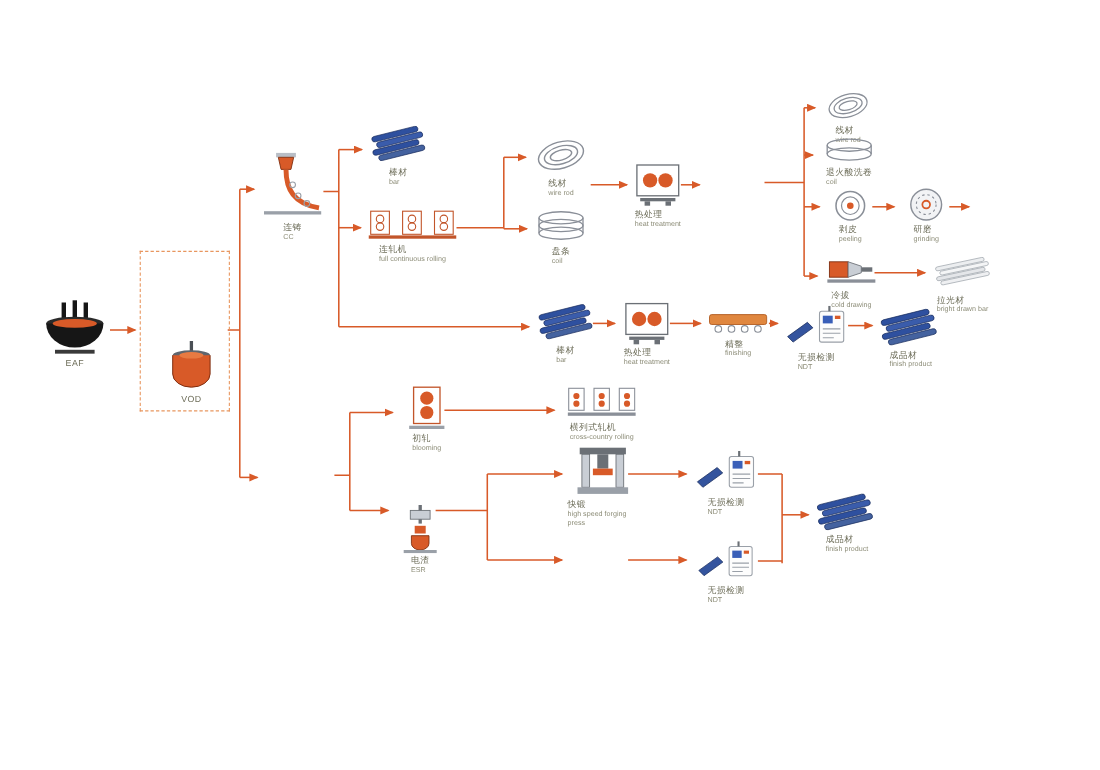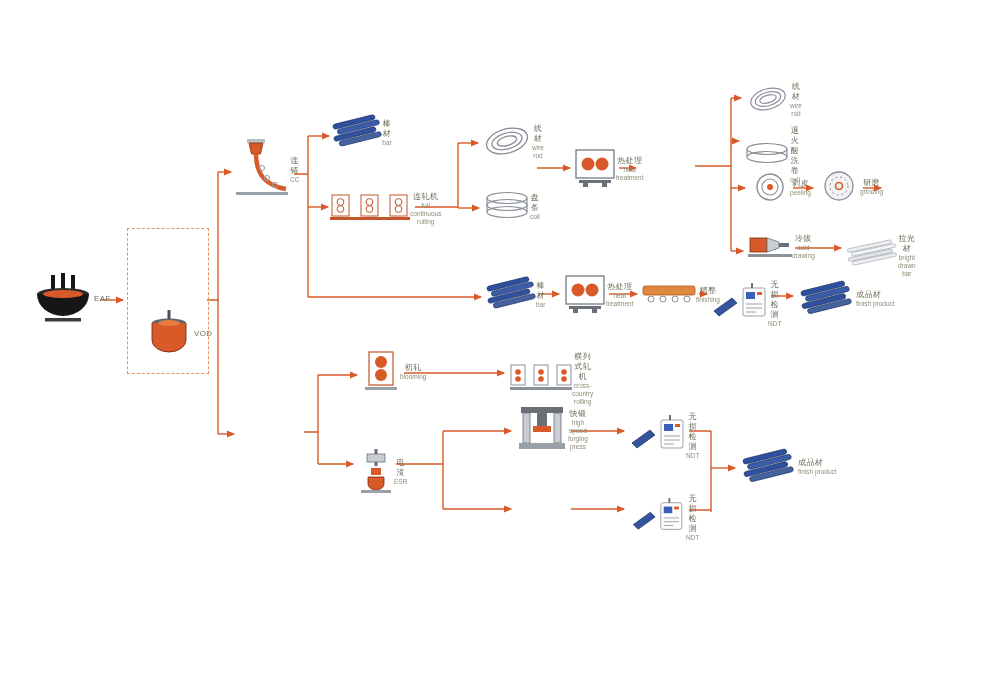--- a/index.html
+++ b/index.html
@@ -1,23 +1,23 @@
 <!DOCTYPE html>
 <html><head>
 <meta charset="utf-8">
 <style>
   html,body{margin:0;padding:0;background:#fff;}
   .stage{position:relative;width:1000px;height:700px;background:#ffffff;overflow:hidden;
          font-family:"Liberation Sans", sans-serif;}
   .arrows{position:absolute;left:0;top:0;z-index:1;}
   .refine-box{position:absolute;left:127px;top:228px;width:80px;height:144px;
               border:1.5px dashed #e8965f;z-index:2;}
-  .node{position:absolute;display:flex;flex-direction:row;align-items:center;
-        text-align:center;z-index:3;}
-  .node.row{flex-direction:row;text-align:left;}
+  .node{position:absolute;display:flex;flex-direction:column;align-items:center;
+        z-index:3;}
+  .node.row{flex-direction:column;text-align:left;}
   .ic{display:block;line-height:0;}
   .cap{margin-top:2px;line-height:1.25;}
   .node.row .cap{margin:0 0 0 4px;}
   .cn{display:block;font-size:8px;color:#6e6e5a;letter-spacing:.4px;}
   .en{display:block;font-size:6.5px;color:#8d8d78;}
 </style>
 </head>
 <body>
 
 <div class="stage">
@@ -432,21 +432,21 @@
           <circle cx="19" cy="25" r="6" fill="#d85a28"></circle>
         <rect x="3" y="37" width="32" height="3" fill="#9aa0a8"></rect>
       </svg>
     </span>
     <span class="cap">
       <span class="cn">初轧</span>
       <span class="en">blooming</span>
     </span>
   </div>
 
-  <div class="node" style="left:358px;top:449px;width:48px">
+  <div class="node" style="left:358px;top:459px;width:48px">
     <span class="ic">
       <svg width="36" height="44" viewBox="0 0 36 44">
         <rect x="16.5" y="0" width="3" height="17" fill="#6b7076"></rect>
         <rect x="9" y="5" width="18" height="8" fill="#c9ced5" stroke="#6b7076" stroke-width="0.8"></rect>
         <rect x="13" y="19" width="10" height="7" fill="#d85a28"></rect>
         <path d="M10,28 h16 v7 a8,6 0 0 1 -16,0 z" fill="#d85a28" stroke="#7e2d0e" stroke-width="0.8"></path>
         <rect x="3" y="41" width="30" height="3" fill="#9aa0a8"></rect>
       </svg>
     </span>
     <span class="cap">

